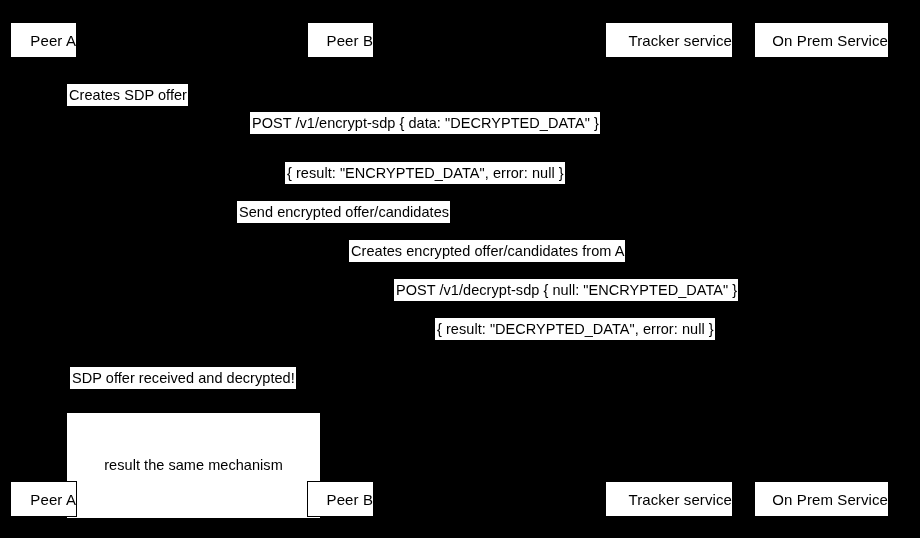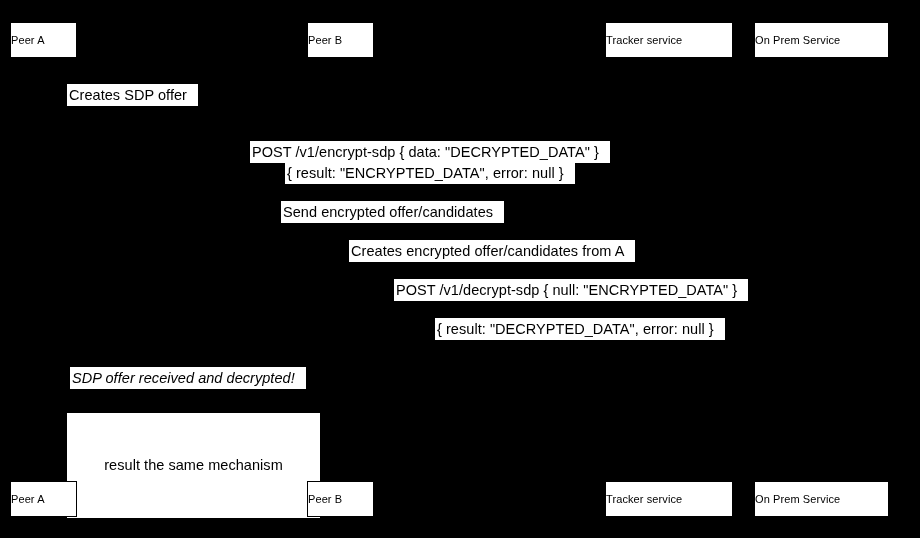--- a/index.html
+++ b/index.html
@@ -16,25 +16,25 @@
     font-family: "Liberation Sans", sans-serif;
     -webkit-font-smoothing: antialiased;
   }
   
   .participant {
     position: absolute;
     box-sizing: border-box;
     background: #ffffff;
     border: 1px solid #000000;
     color: #000000;
-    font-size: 11px;
+    font-size: 15px;
     line-height: 1;
     display: flex;
     align-items: center;
-    justify-content: flex-start;
+    justify-content: flex-end;
     white-space: nowrap;
     letter-spacing: 0.1px;
   }
   
   .lifeline {
     position: absolute;
     width: 1px;
     background: #000000;
   }
   
@@ -58,21 +58,21 @@
     border-left: none;
     border-right: 7px solid #000000;
   }
   
   .msg-label {
     position: absolute;
     background: #ffffff;
     color: #000000;
     font-size: 14.5px;
     line-height: 20px;
-    padding: 1px 11px 1px 2px;
+    padding: 1px 1px 1px 2px;
     white-space: pre;
     text-align: center;
     letter-spacing: 0.05px;
   }
   .msg-label.two-line {
     line-height: 21px;
     padding: 0 2px;
   }
 </style>
 </head>
@@ -103,33 +103,33 @@
   <div class="arrow left" style="left:43px;  top:188px; width:778px;"></div>
   <div class="arrow" style="left:43px;  top:227px; width:626px;"></div>
   <div class="arrow" style="left:340px; top:266px; width:329px;"></div>
   <div class="arrow" style="left:340px; top:305px; width:481px;"></div>
   <div class="arrow left" style="left:340px; top:344px; width:481px;"></div>
   <div class="arrow" style="left:43px;  top:393px; width:40px;"></div>
   <div class="arrow" style="left:43px;  top:460px; width:40px;"></div>
 
   <div class="msg-label" style="left:67px; top:84px;">Creates SDP offer</div>
 
-  <div class="msg-label" style="left:250px; top:141px;">POST /v1/encrypt-sdp { data: "DECRYPTED_DATA" }</div>
+  <div class="msg-label" style="left:250px; top:112px;">POST /v1/encrypt-sdp { data: "DECRYPTED_DATA" }</div>
 
   <div class="msg-label" style="left:285px; top:162px;">{ result: "ENCRYPTED_DATA", error: null }</div>
 
-  <div class="msg-label" style="left:237px; top:201px;margin-left:44px;">Send encrypted offer/candidates</div>
+  <div class="msg-label" style="left:237px; top:201px;">Send encrypted offer/candidates</div>
 
   <div class="msg-label" style="left:349px; top:240px;">Creates encrypted offer/candidates from A</div>
 
   <div class="msg-label" style="left:394px; top:279px;">POST /v1/decrypt-sdp { null: "ENCRYPTED_DATA" }</div>
 
   <div class="msg-label" style="left:435px; top:318px;">{ result: "DECRYPTED_DATA", error: null }</div>
 
-  <div class="msg-label" style="left:70px; top:367px;font-style:italic;">SDP offer received and decrypted!</div>
+  <div class="msg-label" style="left:70px; top:367px;">SDP offer received and decrypted!</div>
 
   <div class="msg-label two-line" style="left:67px; top:413px; width:249px;">
     <div>result the same mechanism</div>
   </div>
 
   <div class="participant" style="left:10px; top:481px; width:67px; height:36px;">
     <span>Peer A</span>
   </div>
   <div class="participant" style="left:307px; top:481px; width:67px; height:36px;">
     <span>Peer B</span>

